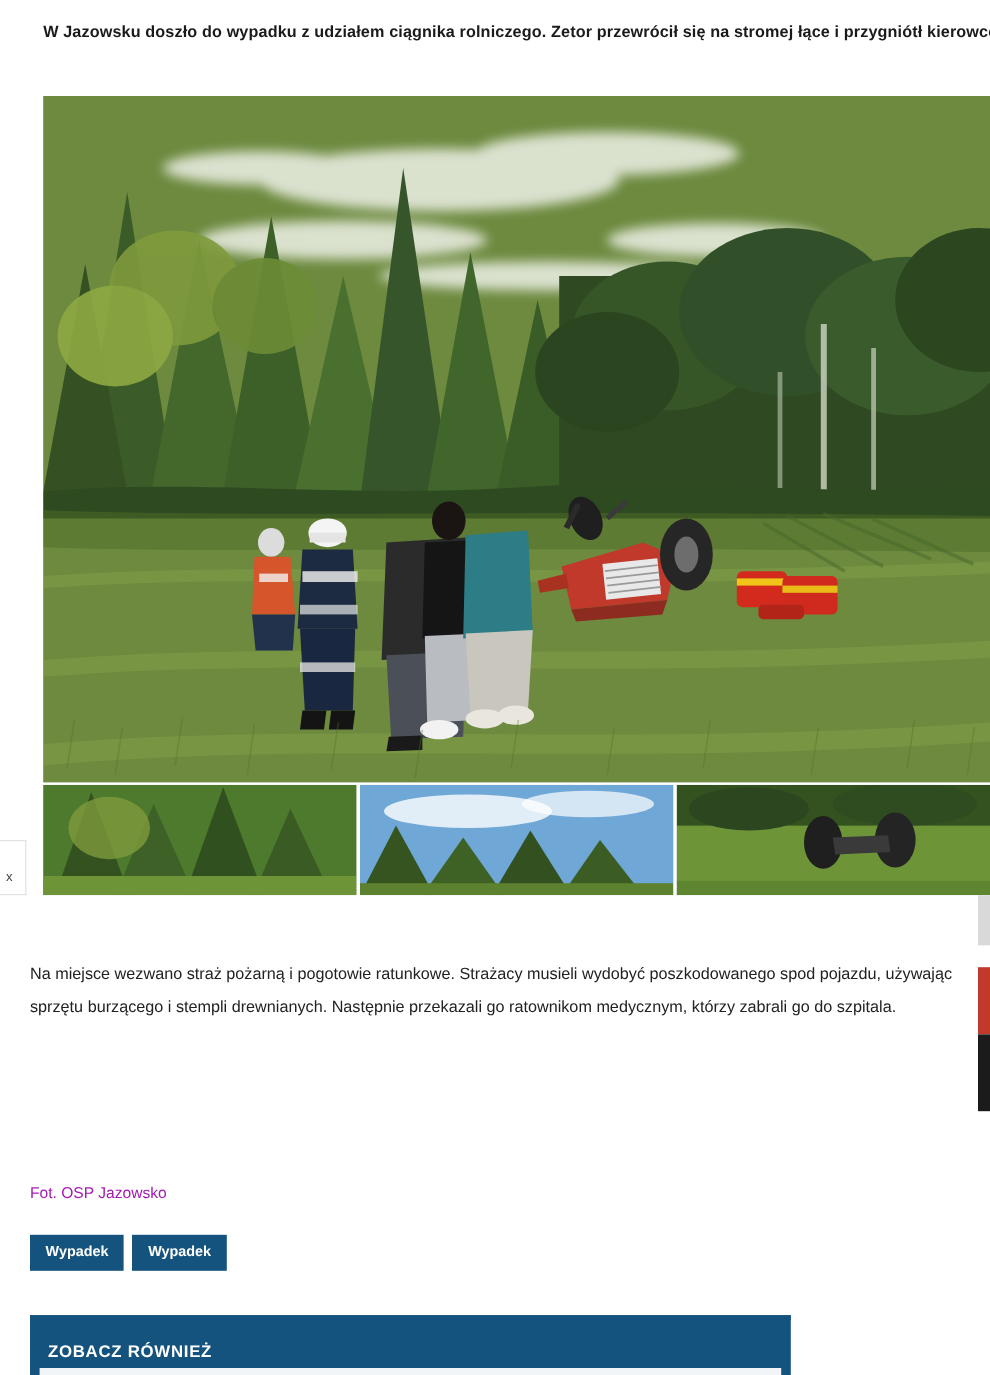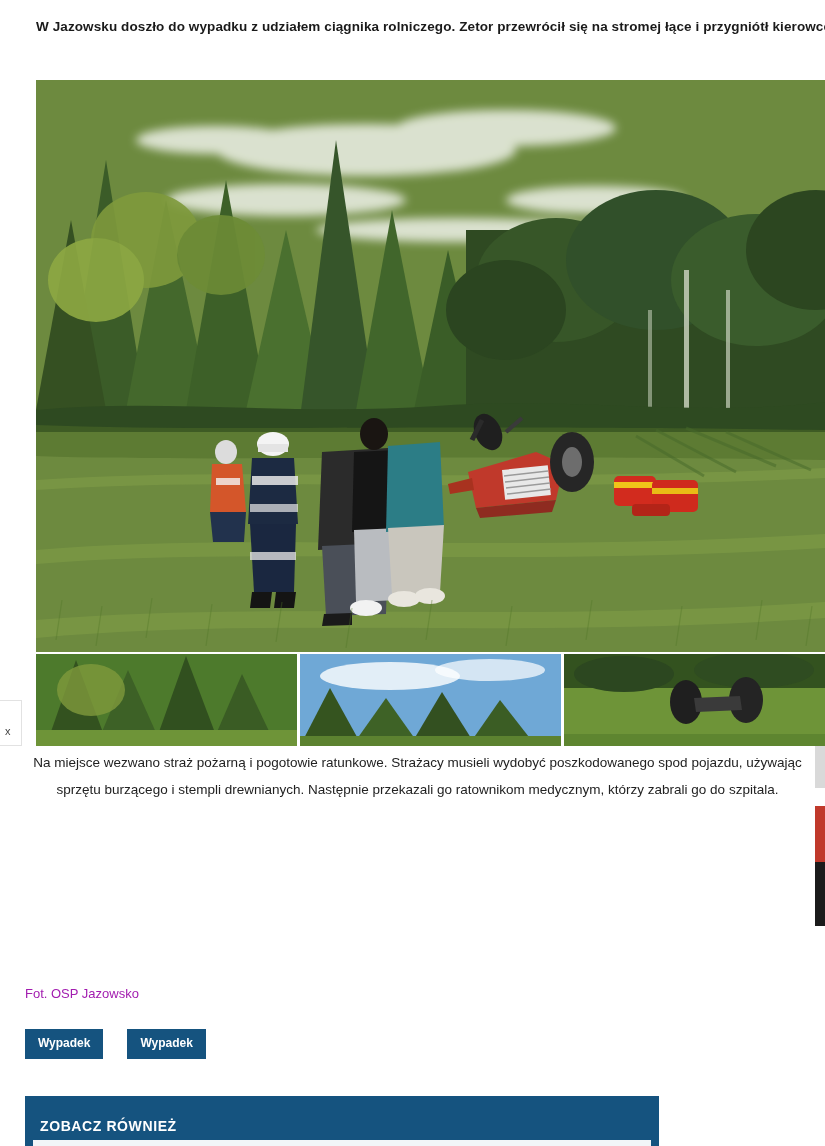--- a/index.html
+++ b/index.html
@@ -101,37 +101,37 @@
 
   
   .body-p {
     position: absolute;
     left: 25px;
     width: 785px;
     font-size: 13.5px;
     line-height: 27px;
     color: #222222;
   }
-  .p1 { top: 749px; text-align: center; }
+  .p1 { top: 798px; }
   .p2 { top: 910px; }
   .credit {
     position: absolute;
     left: 25px;
     top: 986px;
     font-size: 13px;
     color: #a21caf;
   }
 
   
   .tags {
     position: absolute;
     left: 25px;
     top: 1029px;
     display: flex;
-    gap: 24px;
+    gap: 7px;
   }
   .tag {
     background: #15537f;
     color: #ffffff;
     font-size: 12px;
     font-weight: bold;
     padding: 8px 13px 9px 13px;
     line-height: 13px;
     text-decoration: none;
     display: inline-block;

